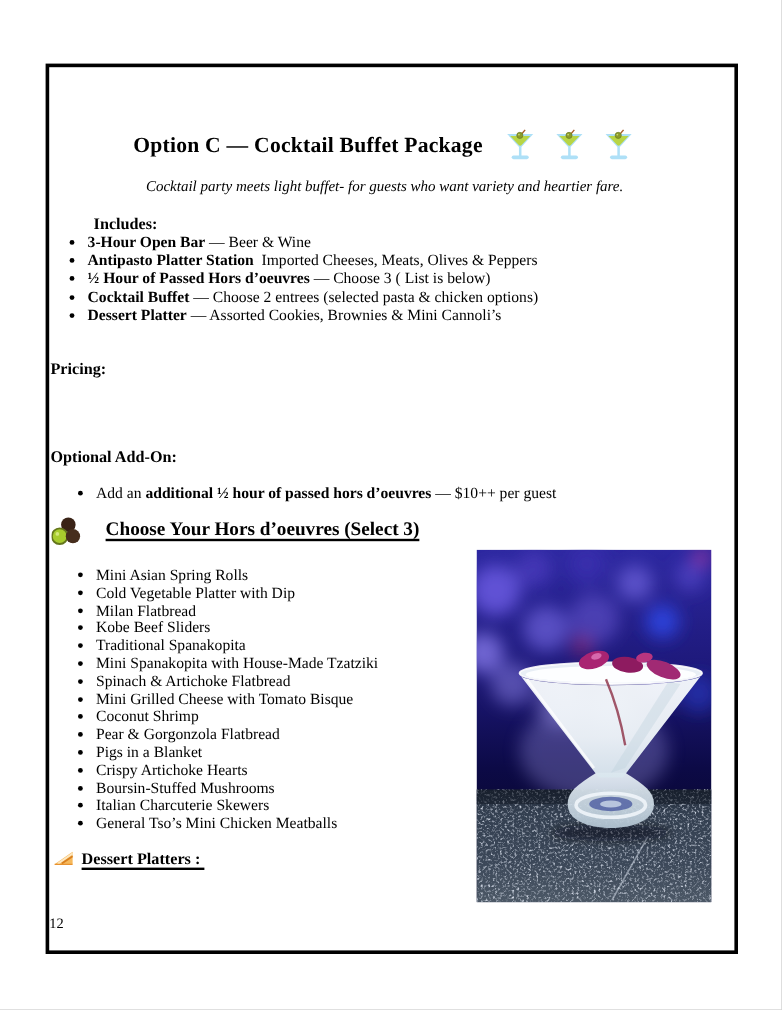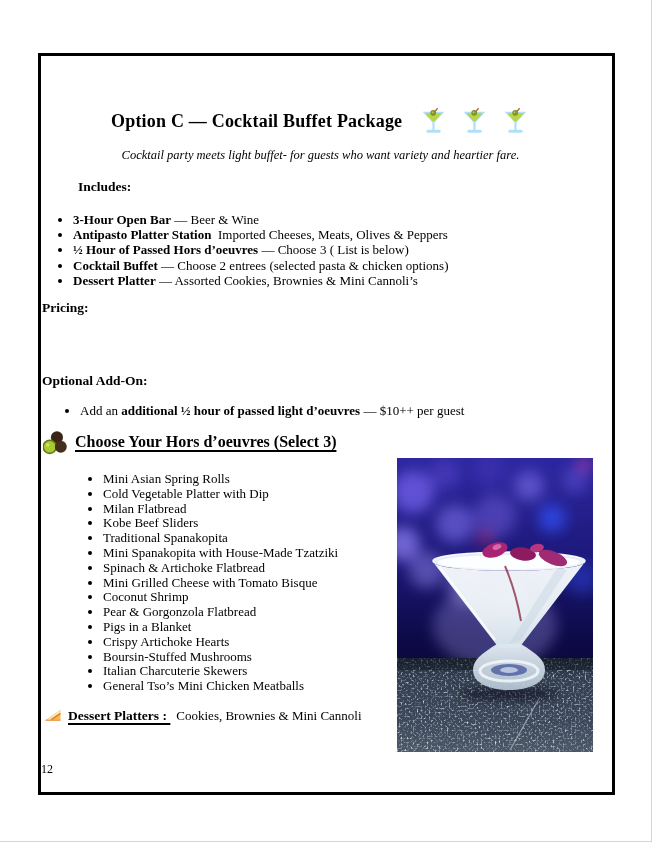--- a/index.html
+++ b/index.html
@@ -25,21 +25,21 @@
   .sec-h{position:absolute;left:1px;font-weight:bold;font-size:13.5px;}
   
   ul.blist{
     position:absolute;left:0;right:0;margin:0;padding:0 0 0 39px;
     list-style:disc outside;font-size:13px;
   }
   ul.blist li{line-height:15.2px;}
   ul.blist li span, ul.blist li b{white-space:pre-wrap;}
   ul.hors li{line-height:14.8px;}
   
-  .choose-row{position:absolute;top:372px;left:2px;display:flex;align-items:center;gap:7px;height:28px;}
+  .choose-row{position:absolute;top:372px;left:2px;display:flex;align-items:center;gap:20px;height:28px;}
   .choose-h{
     font-size:16px;font-weight:bold;text-decoration:underline;
     text-underline-offset:3px;text-decoration-thickness:1.5px;white-space:pre;
   }
   
   .dessert-row{position:absolute;top:646px;left:3px;display:flex;align-items:flex-end;gap:6px;height:22px;font-size:13px;}
   .dessert-label{
     font-weight:bold;font-size:13.5px;text-decoration:underline;
     text-underline-offset:3px;text-decoration-thickness:1.5px;white-space:pre;
   }
@@ -86,47 +86,47 @@
           <rect x="8.5" y="30" width="19" height="4" rx="2" fill="#aee0f7"></rect>
           <circle cx="17.6" cy="7.6" r="3.4" fill="#8a9a2b" stroke="#6d7a1f" stroke-width="0.8"></circle>
           <circle cx="16.6" cy="6.7" r="1" fill="#c9d86a"></circle>
         </svg>
         </span>
     </div>
 
     <div class="subtitle">Cocktail party meets light buffet- for guests who want variety and heartier fare.</div>
 
     <div class="sec-h" style="top:123px;padding-left:36px;">Includes:</div>
-    <ul class="blist" style="top:156px;padding-left:32px;">
+    <ul class="blist" style="top:138px;padding-left:32px;">
 
     <li><span></span><b>3-Hour Open Bar</b><span> — Beer &amp; Wine</span></li>
         <li><span></span><b>Antipasto Platter Station</b><span>  Imported Cheeses, Meats, Olives &amp; Peppers</span></li>
         <li><span></span><b>½ Hour of Passed Hors d’oeuvres</b><span> — Choose 3 ( List is below)</span></li>
         <li><span></span><b>Cocktail Buffet</b><span> — Choose 2 entrees (selected pasta &amp; chicken options)</span></li>
         <li><span></span><b>Dessert Platter</b><span> — Assorted Cookies, Brownies &amp; Mini Cannoli’s</span></li>
       </ul>
 
     <div class="sec-h" style="top:244px;">Pricing:</div>
 
     <div class="sec-h" style="top:317px;">Optional Add-On:</div>
     <ul class="blist" style="top:347px;">
 
-    <li><span>Add an </span><b>additional ½ hour of passed light d’oeuvres</b><span> — $10++ per guest</span></li>
+    <li><span>Add an </span><b>additional ½ hour of passed hors d’oeuvres</b><span> — $10++ per guest</span></li>
       </ul>
 
     <div class="choose-row">
       <svg class="icon" width="25" height="25" viewBox="0 0 26 26">
         <circle cx="14.5" cy="7.5" r="6.3" fill="#3a2317"></circle>
         <circle cx="7" cy="17.5" r="6.8" fill="#a8cc2d" stroke="#64761c" stroke-width="1.6"></circle>
         <circle cx="18.5" cy="17.5" r="6.2" fill="#462e1d"></circle>
         <circle cx="5" cy="15.5" r="1.6" fill="#d3e87a"></circle>
       </svg>
       <span class="choose-h">Choose Your Hors d’oeuvres (Select 3)</span>
     </div>
-    <ul class="blist hors" style="top:416px;width:300px;margin-left:23px;">
+    <ul class="blist hors" style="top:416px;width:300px;">
 
     <li><span>Mini Asian Spring Rolls</span></li>
         <li><span>Cold Vegetable Platter with Dip</span></li>
         <li><span>Milan Flatbread</span></li>
         <li><span>Kobe Beef Sliders</span></li>
         <li><span>Traditional Spanakopita</span></li>
         <li><span>Mini Spanakopita with House-Made Tzatziki</span></li>
         <li><span>Spinach &amp; Artichoke Flatbread</span></li>
         <li><span>Mini Grilled Cheese with Tomato Bisque</span></li>
         <li><span>Coconut Shrimp</span></li>
@@ -227,19 +227,18 @@
     </div>
 
     <div class="dessert-row">
       <svg class="icon" width="18" height="18" viewBox="0 0 24 24">
         <polygon points="2,19 22,5 22,19" fill="#f6b95c"></polygon>
         <line x1="5.5" y1="18.5" x2="22" y2="7" stroke="#fde7c0" stroke-width="2.2"></line>
         <line x1="10" y1="18" x2="22" y2="10" stroke="#d97f1f" stroke-width="2"></line>
         <line x1="2" y1="19" x2="22" y2="19" stroke="#e8922f" stroke-width="1.4"></line>
       </svg>
       <span class="dessert-label">Dessert Platters : </span>
-        <span class="dessert-text">Cookies, Brownies &amp; Mini Cannoli</span>
     </div>
 
     <div class="page-num">12</div>
 
   </div>
 </div>
 
 </body></html>

